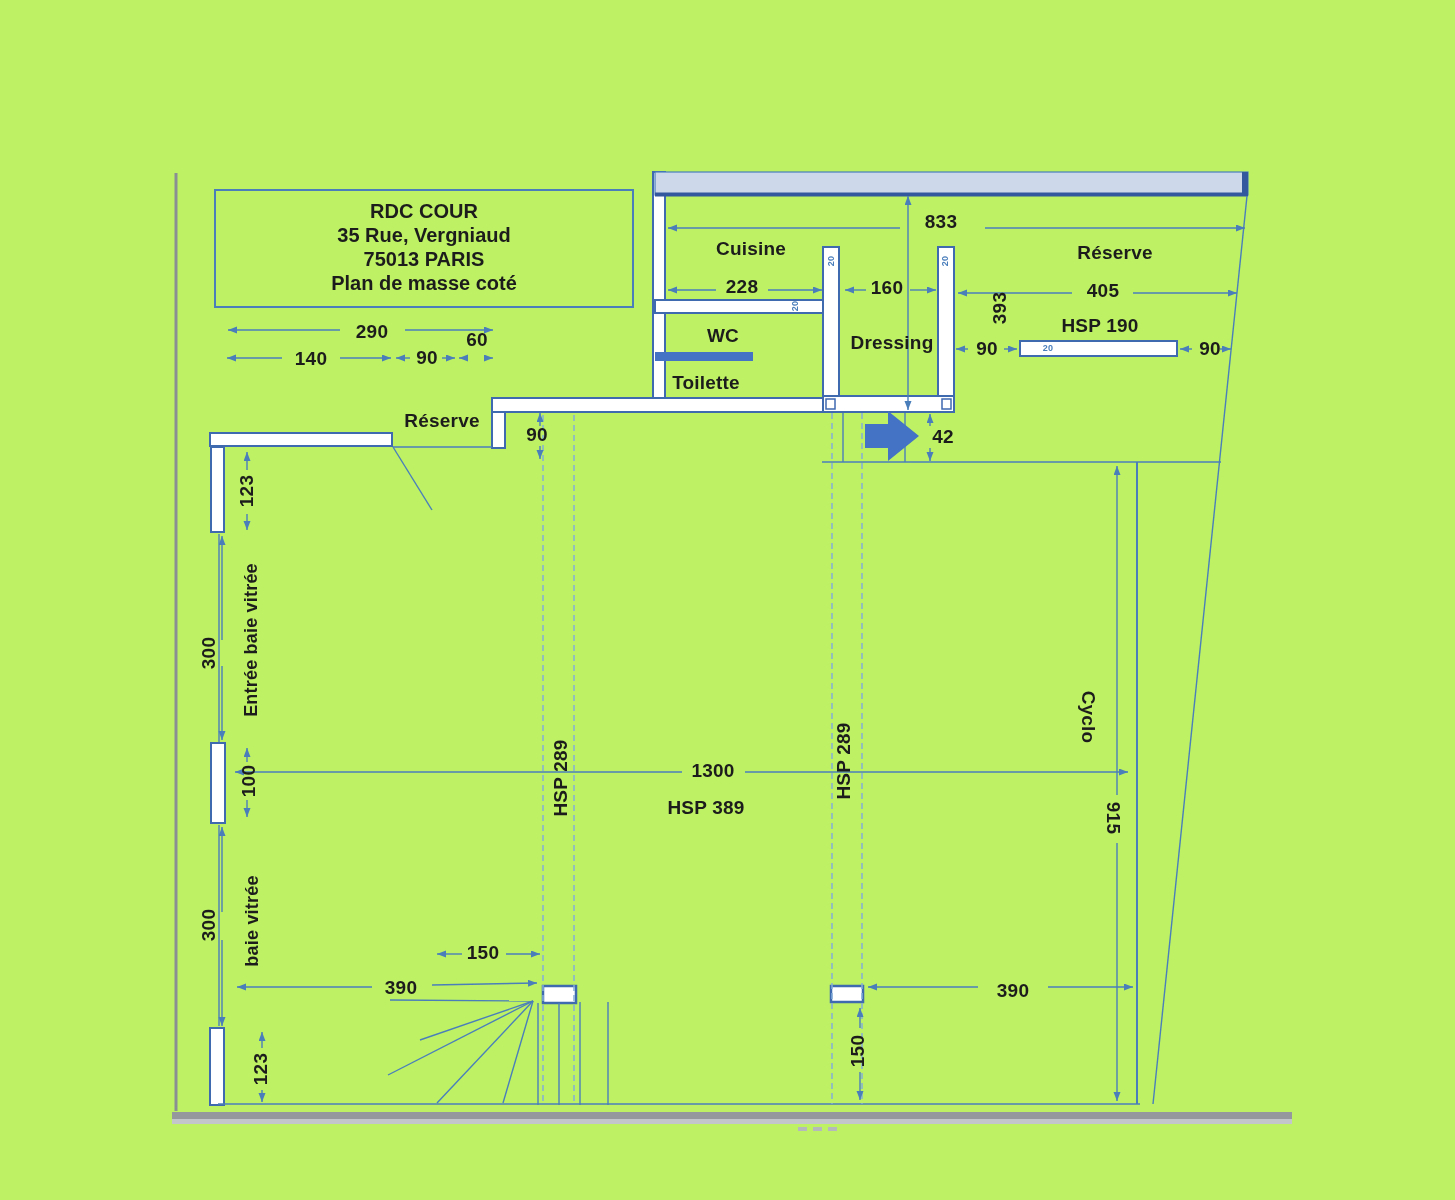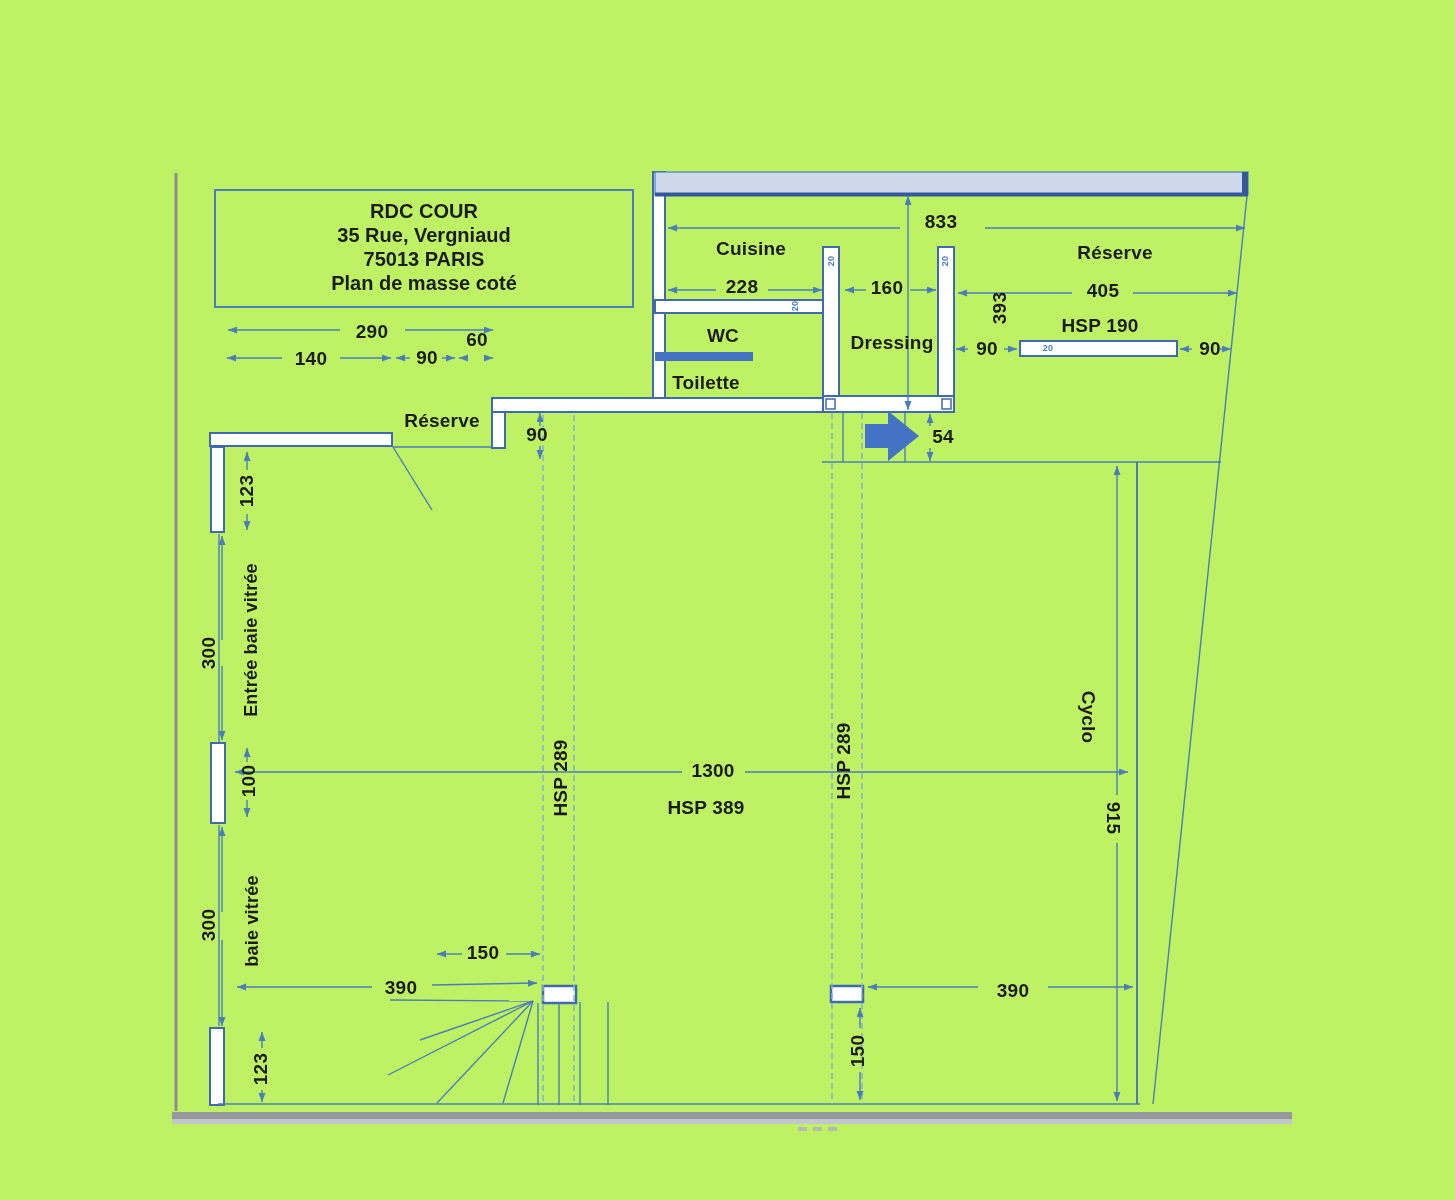--- a/index.html
+++ b/index.html
@@ -194,21 +194,21 @@
 
   <div class="lbl" style="left:941px;top:222px">833</div>
   <div class="lbl" style="left:742px;top:287px">228</div>
   <div class="lbl" style="left:887px;top:288px">160</div>
   <div class="lbl rot" style="left:1000px;top:308px">393</div>
   <div class="lbl" style="left:1103px;top:291px">405</div>
   <div class="lbl" style="left:1100px;top:326px">HSP 190</div>
   <div class="lbl" style="left:987px;top:349px">90</div>
   <div class="lbl" style="left:1210px;top:349px">90</div>
   <div class="lbl" style="left:537px;top:435px">90</div>
-  <div class="lbl" style="left:943px;top:437px">54</div>
+  <div class="lbl" style="left:943px;top:437px">42</div>
 
   <div class="lbl rot" style="left:247px;top:491px">123</div>
   <div class="lbl rot" style="left:251px;top:640px;font-size:18px">Entrée baie vitrée</div>
   <div class="lbl rot" style="left:209px;top:653px">300</div>
   <div class="lbl rot" style="left:249px;top:781px">100</div>
   <div class="lbl rot" style="left:209px;top:925px">300</div>
   <div class="lbl rot" style="left:252px;top:921px;font-size:18px">baie vitrée</div>
   <div class="lbl rot" style="left:261px;top:1069px">123</div>
 
   <div class="lbl" style="left:713px;top:771px">1300</div>

